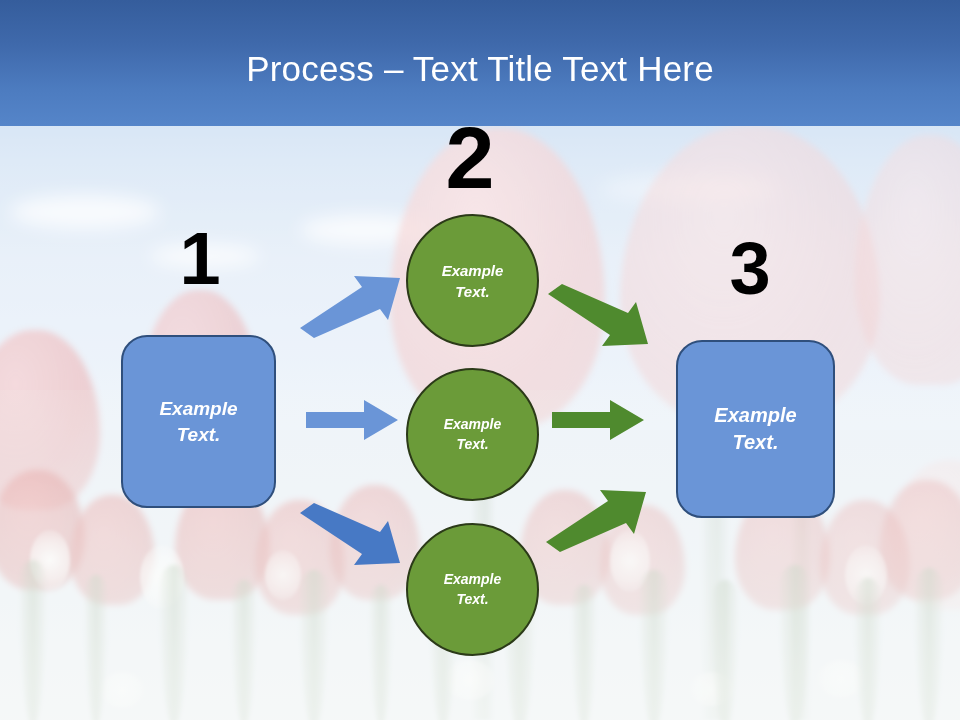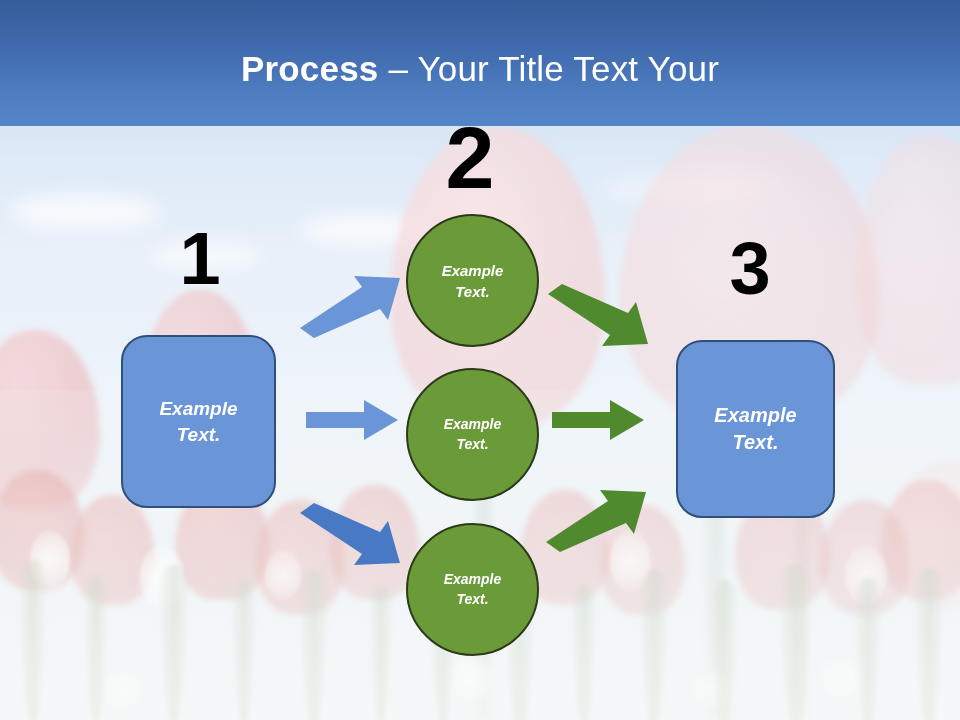--- a/index.html
+++ b/index.html
@@ -90,21 +90,21 @@
     position: absolute;
     left: 0; right: 0;
     top: 48px;
     text-align: center;
     color: #ffffff;
     font-size: 35px;
     line-height: 42px;
     letter-spacing: 0.2px;
     white-space: nowrap;
   }
-  .slide-title .bold { font-weight: bold; }
+  .slide-title .bold { font-weight: normal; }
   .slide-title .light { font-weight: normal; }
 
   
   .step-num {
     position: absolute;
     color: #000000;
     font-weight: bold;
     line-height: 1;
     text-align: center;
     font-family: "Liberation Sans", sans-serif;
@@ -222,21 +222,21 @@
     <div class="leaf" style="left:780px; top:565px; width:30px; height:163px;"></div>
     <div class="leaf" style="left:855px; top:578px; width:26px; height:150px;"></div>
     <div class="leaf" style="left:915px; top:568px; width:28px; height:160px;"></div>
 
     <div class="ground-haze"></div>
     <div class="photo-wash"></div>
   </div>
 
   <div class="header-band"></div>
   <div class="slide-title">
-    <span class="bold">Process</span><span class="light"> – Your Title Text Your</span>
+    <span class="bold">Process</span><span class="light"> – Text Title Text Here</span>
   </div>
 
   <div class="step-num" id="num-1">1</div>
   <div class="step-num" id="num-2">2</div>
   <div class="step-num" id="num-3">3</div>
 
   <div class="box" id="box-1">
     <div>
       <div>Example</div>
       <div>Text.</div>

